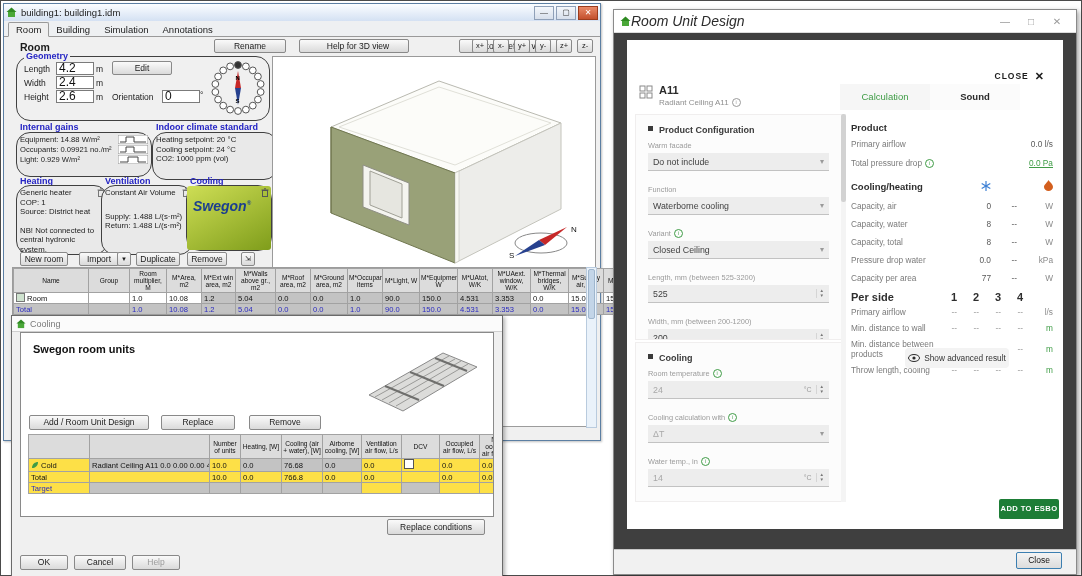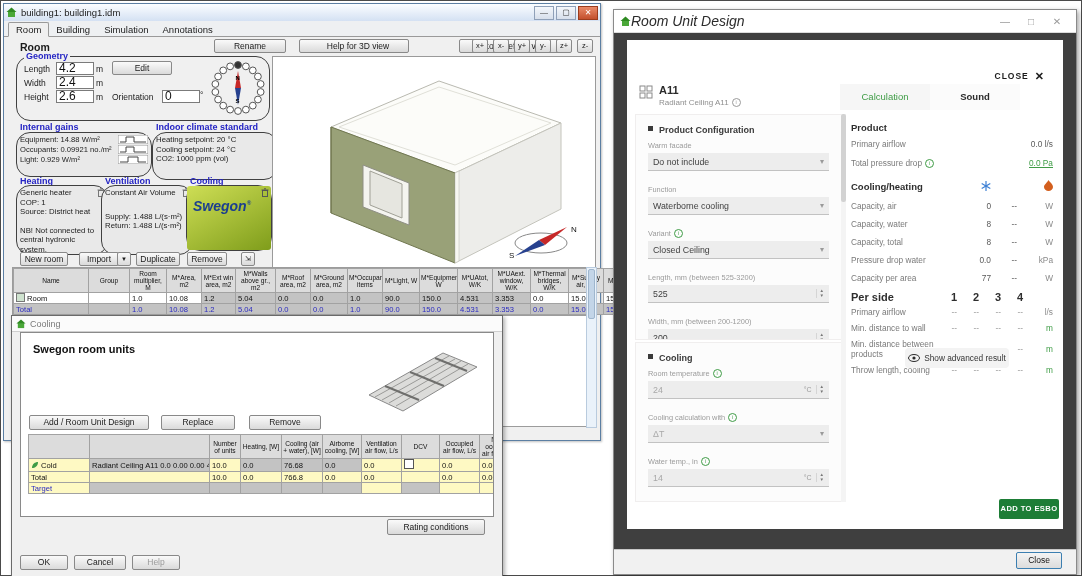--- a/index.html
+++ b/index.html
@@ -30,21 +30,21 @@
   tr.total td{background:#c3c3c3;color:#2a2ac0;}
   .rowicon{display:inline-block;width:7px;height:7px;border:1px solid #777;background:#cfe3cf;margin-right:2px;vertical-align:-1px;}
   .vsb{position:absolute;background:#eaf2fa;border:1px solid #b9cbde;}
   .vsb .thumb{position:absolute;left:1px;right:1px;top:1px;height:30%;background:#c3d5e8;border:1px solid #9fb6cd;border-radius:2px;}
   .whitearea{position:absolute;left:8px;width:574px;background:#fff;border:1px solid #9c9c9c;border-top:none;}
   
   .dlg{position:absolute;left:10px;top:314px;width:490px;height:260px;background:#f0f0f0;border:1px solid #6a6a6a;box-shadow:2px 2px 4px rgba(0,0,0,.3);}
   .dlg .dbar{position:absolute;left:0;top:0;right:0;height:15px;background:#fbfbfb;border-bottom:1px solid #cfcfcf;display:flex;align-items:center;padding-left:4px;}
   .dlg .dttl{font-size:9px;color:#7a7a7a;margin-left:4px;}
   .panel{position:absolute;left:8px;top:16px;width:472px;height:183px;background:#fff;border:1px solid #8a8a8a;overflow:hidden;}
-  .ctable{position:absolute;left:7px;top:101px;width:461px;border:1px solid #9c9c9c;background:#fef9c3;}
+  .ctable{position:absolute;left:7px;top:101px;width:461px;border:1px solid #9c9c9c;background:#fde047;}
   .ctable th{font-size:6.6px;}
   .ctable td{font-size:7.6px;}
   td.bluetxt{color:#2a2ac0;}
   .cb{display:inline-block;width:8px;height:8px;border:1px solid #555;background:#fff;}
   
   .winR{position:absolute;left:612px;top:8px;width:462px;height:564px;background:#3f3f3f;border:1px solid #8a8a8a;box-shadow:2px 2px 5px rgba(0,0,0,.35);}
   .winR .rbar{position:absolute;left:0;top:0;right:0;height:22px;background:#fff;border-bottom:1px solid #dcdcdc;display:flex;align-items:center;padding:0 6px;}
   .winR .rttl{font-size:14px;color:#2b2b2b;flex:1;font-style:italic;}
   .sysb{width:26px;text-align:center;color:#9a9a9a;font-size:10px;}
   .rstrip{position:absolute;left:0;bottom:0;right:0;height:24px;background:#f1f1f1;border-top:1px solid #c8c8c8;}
@@ -414,21 +414,21 @@
               <td class="g"></td>
               <td class="g"></td>
               <td></td>
               <td class="g"></td>
               <td></td>
               <td></td>
             </tr>
           </tbody>
         </table>
     </div>
-    <div class="btn" style="left:375px;top:203px;width:96px;height:14px;line-height:14px;">Rating conditions</div>
+    <div class="btn" style="left:375px;top:203px;width:96px;height:14px;line-height:14px;">Replace conditions</div>
     <div class="btn" style="left:8px;top:239px;width:46px;height:13px;line-height:13px;">OK</div>
     <div class="btn" style="left:62px;top:239px;width:50px;height:13px;line-height:13px;">Cancel</div>
     <div class="btn dis" style="left:120px;top:239px;width:46px;height:13px;line-height:13px;">Help</div>
   </div>
 
   <div class="winR">
     <div class="rbar">
       <svg width="11" height="11" viewBox="0 0 11 11">
           <rect x="2" y="4.5" width="7" height="5.5" fill="#4aa838"></rect>
           <polygon points="0.5,5 5.5,0.5 10.5,5" fill="#2f8a22"></polygon>

